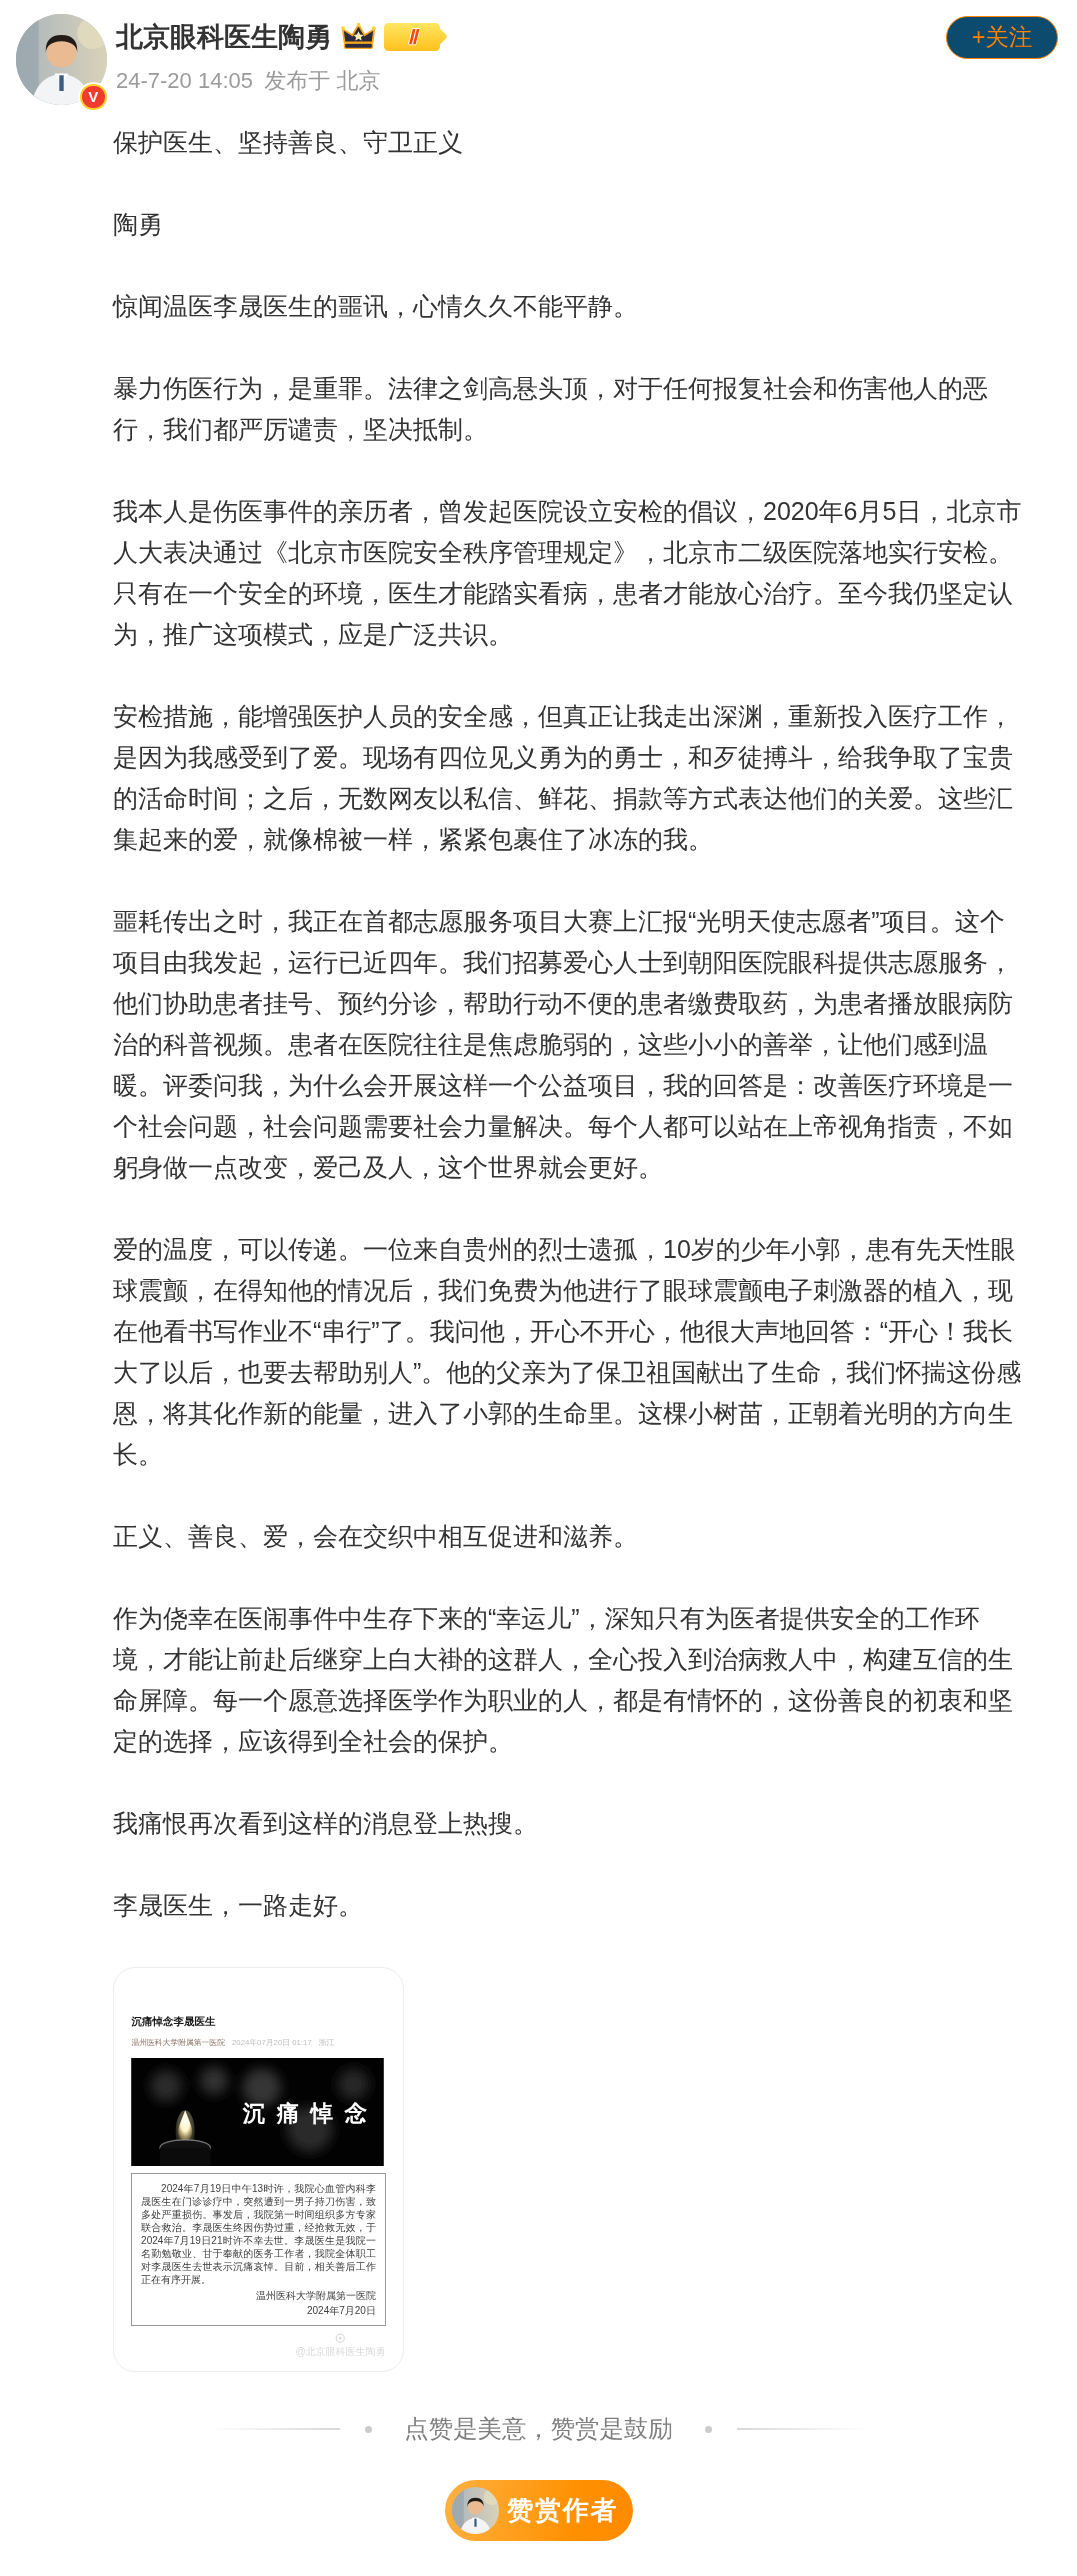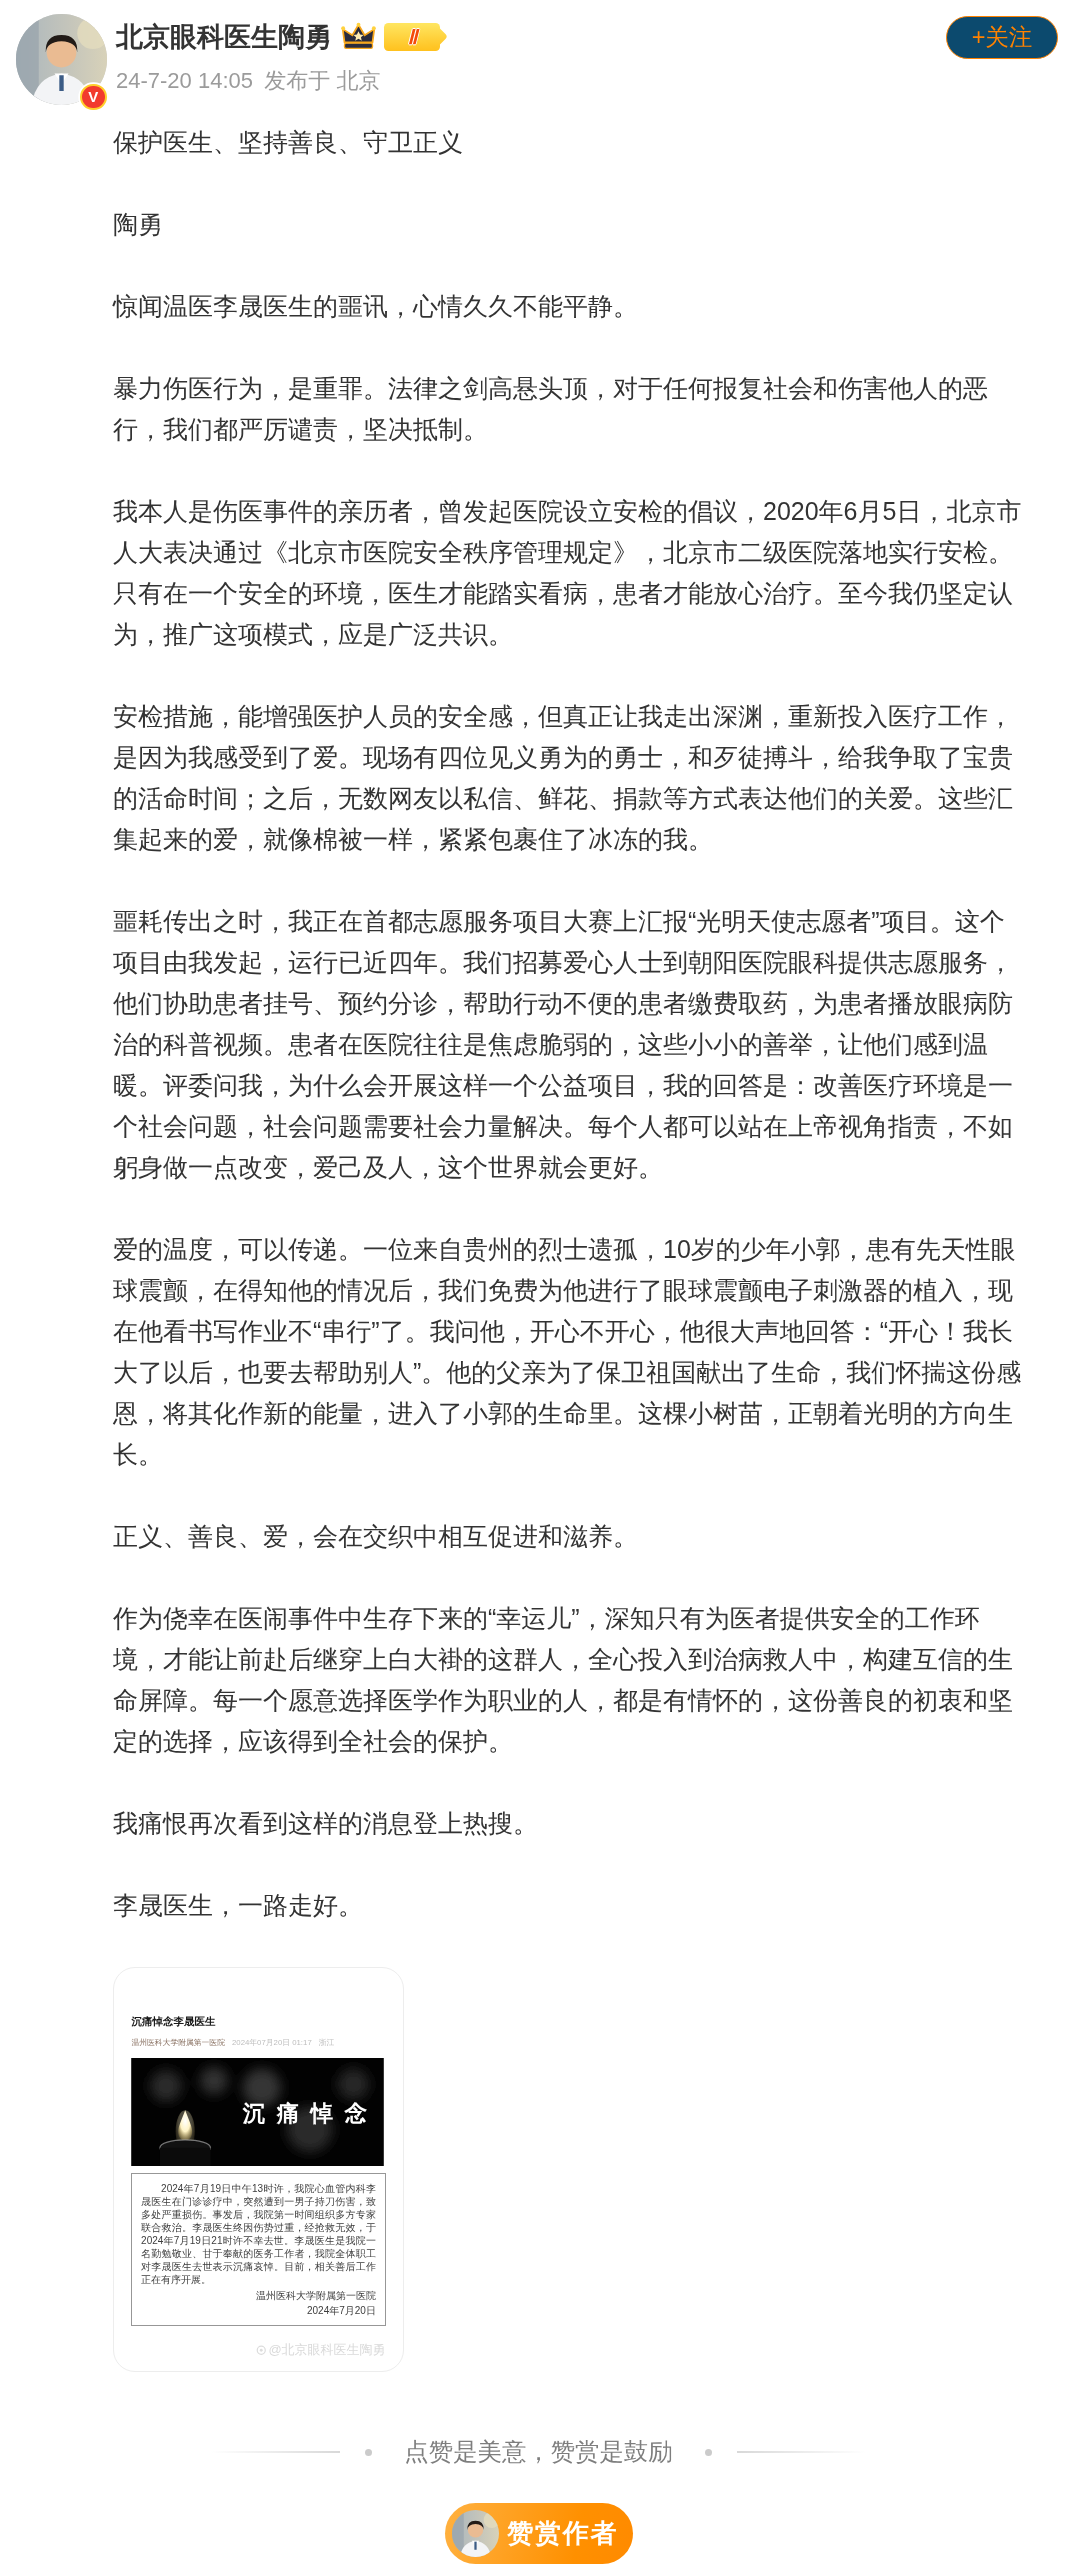--- a/index.html
+++ b/index.html
@@ -44,25 +44,25 @@
   .card-title { font-size:10.5px; font-weight:bold; color:#1a1a1a; }
   .card-byline { margin-top:7.8px; font-size:7.8px; display:flex; align-items:center; gap:7px; white-space:nowrap; }
   .card-source { color:#8a7263; }
   .card-datetime, .card-region { color:#bdbdbd; }
   .banner { margin-top:10.5px; width:253px; height:108px; }
   .banner svg { display:block; }
   .notice { margin-top:7px; border:1.7px solid #979797; padding:7.8px 8.7px; font-size:10px;
             line-height:13px; color:#3d3d3d; text-align:justify; }
   .notice-main { text-indent:2em; }
   .sig { text-align:right; margin-top:2.6px; }
-  .watermark { position:absolute; right:17.4px; bottom:12.2px; font-size:13px; color:#dadada;
-               display:flex; align-items:center; gap:2px; }
-
-  
-  .divider { margin-top:64px; display:flex; align-items:center; justify-content:center;gap:18px; }
+  .watermark { position:absolute; right:17.4px; bottom:12.2px; font-size:10px; color:#dadada;
+               display:flex; align-items:center; gap:2px;flex-direction:column; }
+
+  
+  .divider { margin-top:41px; display:flex; align-items:center; justify-content:center;gap:18px; }
   .d-line { width:129px; height:1.7px; }
   .d-line.left  { background:linear-gradient(to left,#d8d8d8,rgba(216,216,216,0)); margin-right:7px; }
   .d-line.right { background:linear-gradient(to right,#d8d8d8,rgba(216,216,216,0)); margin-left:7px; }
   .d-dot { width:7px; height:7px; border-radius:50%; background:#cbcbcb; }
   .d-text { margin:0 14px; font-size:24.4px; color:#7e7e7e; }
   .reward-btn { margin:35px auto 0; width:188px; height:61px; border-radius:31px;
                 background:linear-gradient(100deg,#ffb140,#ff9000 70%,#ff8a00);
                 display:flex; align-items:center; cursor:pointer; }
   .reward-avatar { width:47px; height:47px; border-radius:50%; overflow:hidden; margin-left:7.8px; flex:0 0 auto; }
   .reward-avatar svg { display:block; }

